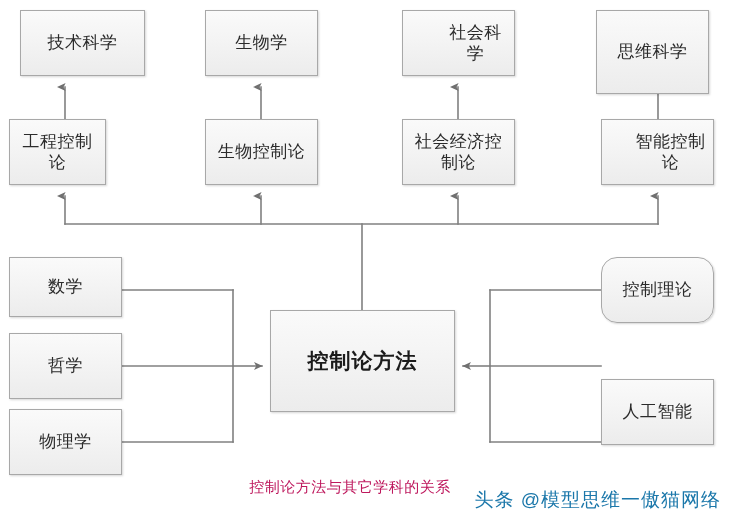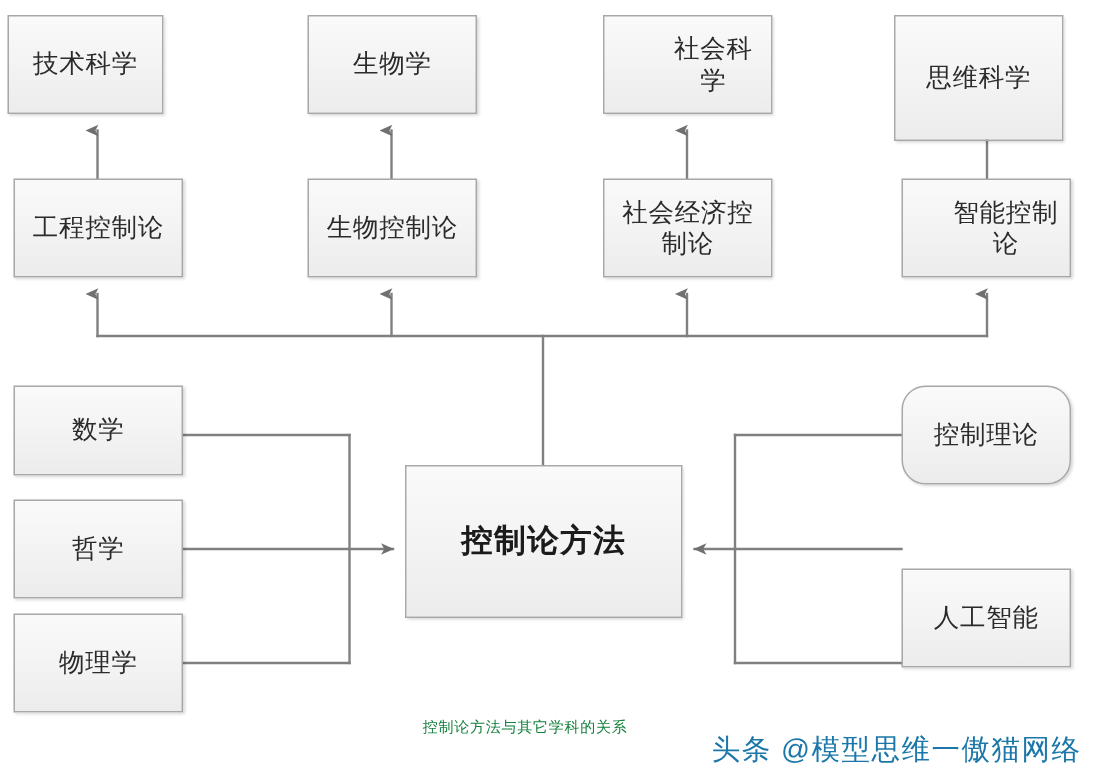--- a/index.html
+++ b/index.html
@@ -44,22 +44,22 @@
     color: #1b1b1b;
   }
   .node .label { display: block; padding: 0 4px; }
 
   .caption {
     position: absolute;
     left: 200px;
     top: 478px;
     width: 300px;
     text-align: center;
-    font-size: 10px;
-    color: #15803d;
+    font-size: 15px;
+    color: #be185d;
     letter-spacing: 0.5px;
     z-index: 3;
   }
   .watermark {
     position: absolute;
     right: 10px;
     top: 487px;
     font-size: 19px;
     font-weight: normal;
     color: #0369a1;
@@ -110,34 +110,34 @@
       <line x1="233" y1="366" x2="262" y2="366" marker-end="url(#arrRight)"></line>
 
       <line x1="601" y1="290" x2="490" y2="290"></line>
       <line x1="601" y1="366" x2="490" y2="366"></line>
       <line x1="601" y1="442" x2="490" y2="442"></line>
       <line x1="490" y1="290" x2="490" y2="442"></line>
       <line x1="490" y1="366" x2="463" y2="366" marker-end="url(#arrLeft)"></line>
     </g>
   </svg>
 
-  <div class="node" style="left:5px; top:10px; width:104px; height:66px;text-align:center;">
+  <div class="node" style="left:20px; top:10px; width:125px; height:66px;text-align:center;">
     <span class="label">技术科学</span>
   </div>
   <div class="node" style="left:205px; top:10px; width:113px; height:66px;">
     <span class="label">生物学</span>
   </div>
   <div class="node" style="left:402px; top:10px; width:113px; height:66px;padding-left:34px;">
     <span class="label">社会科学</span>
   </div>
   <div class="node" style="left:596px; top:10px; width:113px; height:84px;">
     <span class="label">思维科学</span>
   </div>
 
-  <div class="node" style="left:9px; top:119px; width:113px; height:66px;">
+  <div class="node" style="left:9px; top:119px; width:97px; height:66px;">
     <span class="label">工程控制论</span>
   </div>
   <div class="node" style="left:205px; top:119px; width:113px; height:66px;">
     <span class="label">生物控制论</span>
   </div>
   <div class="node" style="left:402px; top:119px; width:113px; height:66px;">
     <span class="label">社会经济控制论</span>
   </div>
   <div class="node" style="left:601px; top:119px; width:113px; height:66px;padding-left:26px;">
     <span class="label">智能控制论</span>

